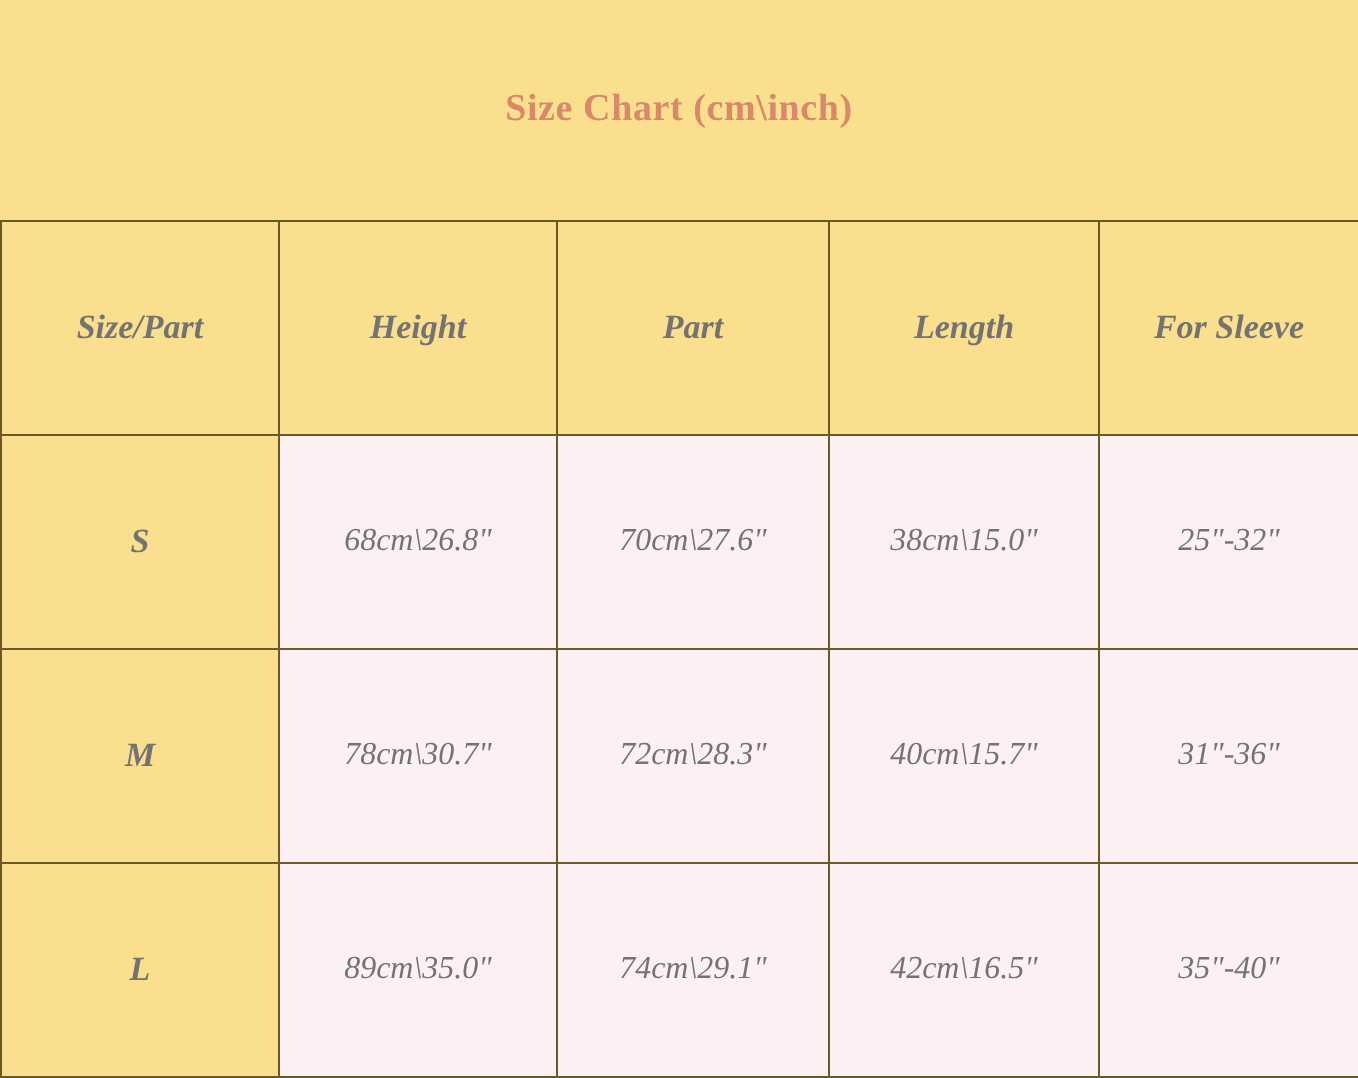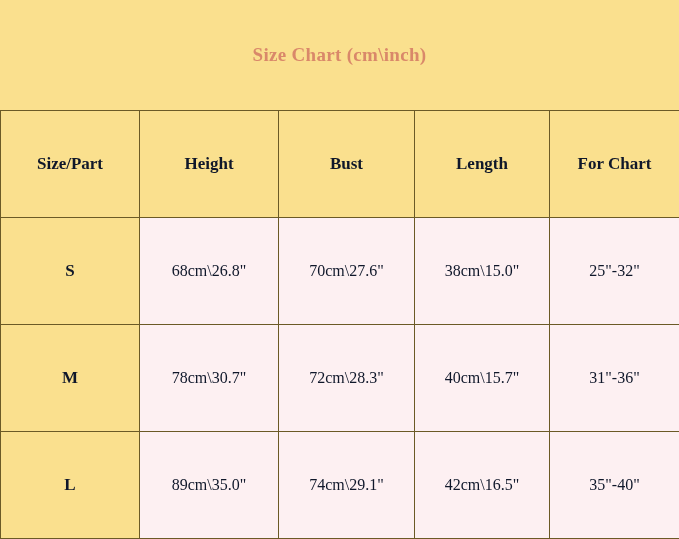--- a/index.html
+++ b/index.html
@@ -59,22 +59,23 @@
     height: 107px;
   }
   .size-table td,
   .size-table th {
     border: 1px solid #6b5a26;
     padding: 0 6px;
     text-align: center;
     vertical-align: middle;
     background: #fae08e;
     font-family: "Liberation Serif", "DejaVu Serif", serif;
-    color: #0f172a;
+    color: #737373;
     box-sizing: border-box;
+    font-style: italic;
   }
   .size-table th {
     font-size: 17px;
     font-weight: bold;
   }
   .col-size {
     width: 139px;
   }
   .col-length {
     width: 139px;
@@ -116,23 +117,23 @@
       <col class="col-size">
       <col class="col-length">
       <col class="col-bust">
       <col class="col-sleeve">
       <col class="col-height">
     </colgroup>
     <thead>
       <tr>
         <th>Size/Part</th>
         <th>Height</th>
-        <th>Bust</th>
+        <th>Part</th>
         <th>Length</th>
-        <th>For Chart</th>
+        <th>For Sleeve</th>
       </tr>
     </thead>
     <tbody>
       <tr>
         <td class="size-label">S</td>
         <td class="value-cell">68cm\26.8"</td>
         <td class="value-cell">70cm\27.6"</td>
         <td class="value-cell">38cm\15.0"</td>
         <td class="value-cell">25"-32"</td>
       </tr>

